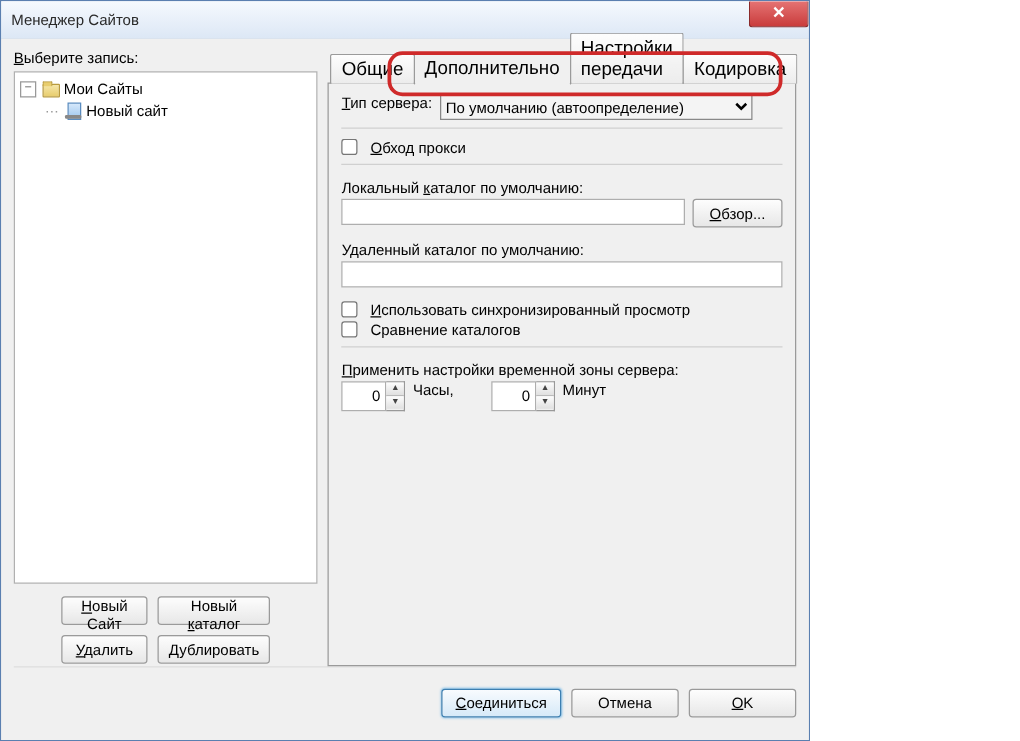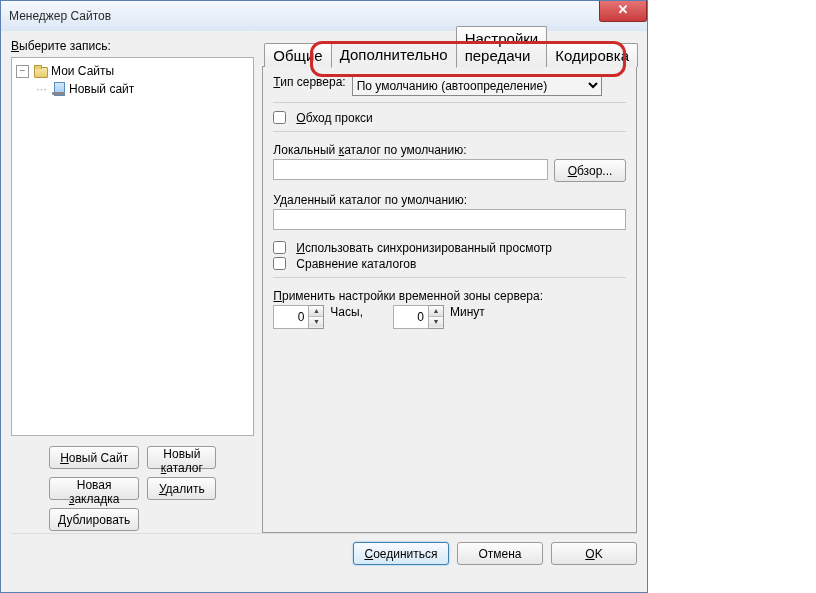--- a/index.html
+++ b/index.html
@@ -52,21 +52,21 @@
   }
   .upper {
     flex: 1;
     display: flex;
     gap: 8px;
   }
   .lower {
     height: 40px;
     display: flex;
     justify-content: flex-end;
-    align-items: flex-start;
+    align-items: center;
     gap: 8px;
     padding-top: 8px;
     border-top: 1px solid #ddd;
   }
   
   .leftcol {
     width: 372px;
     display: flex;
     flex-direction: column;
   }
@@ -297,21 +297,20 @@
           <div class="tree-item child">
             <span class="dotline">⋯</span>
             <span class="site-icon"></span>
             <span>Новый сайт</span>
           </div>
         </div>
 
         <div class="left-buttons">
           <button class="btn"><span class="u">Н</span><span>овый Сайт</span></button>
           <button class="btn"><span>Новый </span><span class="u">к</span><span>аталог</span></button>
-          <button class="btn"><span>Новая </span><span class="u">з</span><span>акладка</span></button>
           <button class="btn"><span class="u">У</span><span>далить</span></button>
           <button class="btn"><span class="u">Д</span><span>ублировать</span></button>
         </div>
       </div>
 
       <div class="rightcol">
         <div class="highlight-ring"></div>
 
         <div class="tabs">
           <div class="tab">Общие</div>

